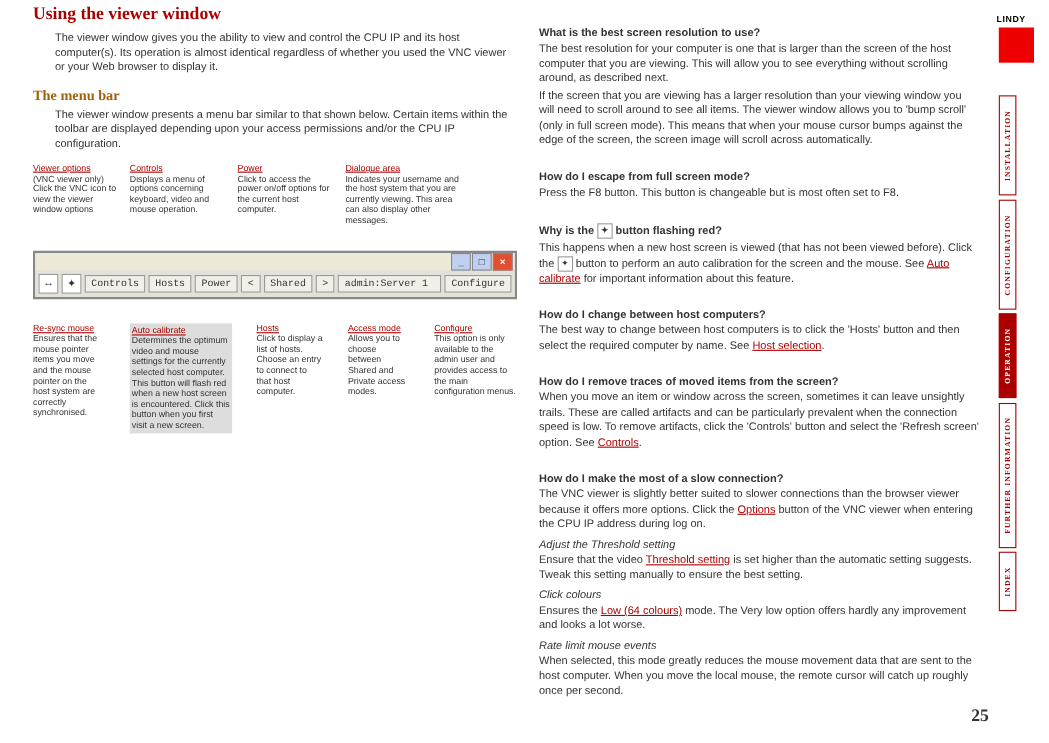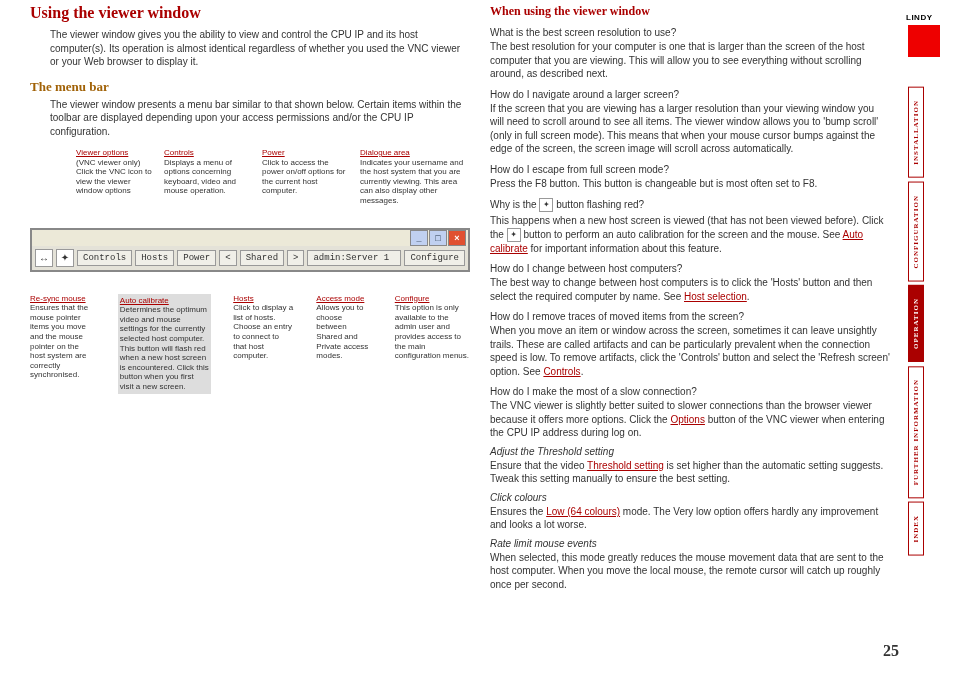--- a/index.html
+++ b/index.html
@@ -43,23 +43,23 @@
     margin: 10px 0 3px 0;
   }
   h3 {
     font-family: Georgia, 'Times New Roman', serif;
     font-size: 12px;
     color: #a00;
     font-weight: bold;
     margin: 0 0 6px 0;
   }
   .q {
-    font-weight: normal;
-    font-size: 10px;
-    margin-top: 8px;
+    font-weight: bold;
+    font-size: 10px;
+    margin-top: 21px;
   }
   .q-sub {
     font-style: italic;
     font-size: 10px;
     margin-top: 6px;
   }
   p {
     margin: 2px 0;
     font-size: 10px;
     line-height: 1.35;
@@ -68,21 +68,20 @@
     padding-left: 20px;
   }
   .link {
     color: #a00;
     text-decoration: underline;
   }
   .callouts {
     display: flex;
     gap: 8px;
     margin-top: 10px;
-    justify-content: flex-end;
   }
   .callout {
     font-size: 8px;
     line-height: 1.2;
   }
   .callout .label {
     color: #a00;
     text-decoration: underline;
   }
   .callouts-bottom {
@@ -270,26 +269,24 @@
         <span>Allows you to choose between Shared and Private access modes.</span>
       </div>
       <div class="callout" style="width:80px">
         <span class="label">Configure</span><br>
         <span>This option is only available to the admin user and provides access to the main configuration menus.</span>
       </div>
     </div>
   </div>
 
   <div class="right-col">
-    <h3>When using the viewer window</h3>
 
     <div class="q">What is the best screen resolution to use?</div>
     <p>The best resolution for your computer is one that is larger than the screen of the host computer that you are viewing. This will allow you to see everything without scrolling around, as described next.</p>
 
-    <div class="q">How do I navigate around a larger screen?</div>
     <p>If the screen that you are viewing has a larger resolution than your viewing window you will need to scroll around to see all items. The viewer window allows you to 'bump scroll' (only in full screen mode). This means that when your mouse cursor bumps against the edge of the screen, the screen image will scroll across automatically.</p>
 
     <div class="q">How do I escape from full screen mode?</div>
     <p>Press the F8 button. This button is changeable but is most often set to F8.</p>
 
     <div class="q">
       <span>Why is the </span><span class="tiny-icon">✦</span><span> button flashing red?</span>
     </div>
     <p>
       <span>This happens when a new host screen is viewed (that has not been viewed before). Click the </span><span class="tiny-icon">✦</span><span> button to perform an auto calibration for the screen and the mouse. See </span><span class="link">Auto calibrate</span><span> for important information about this feature.</span>

